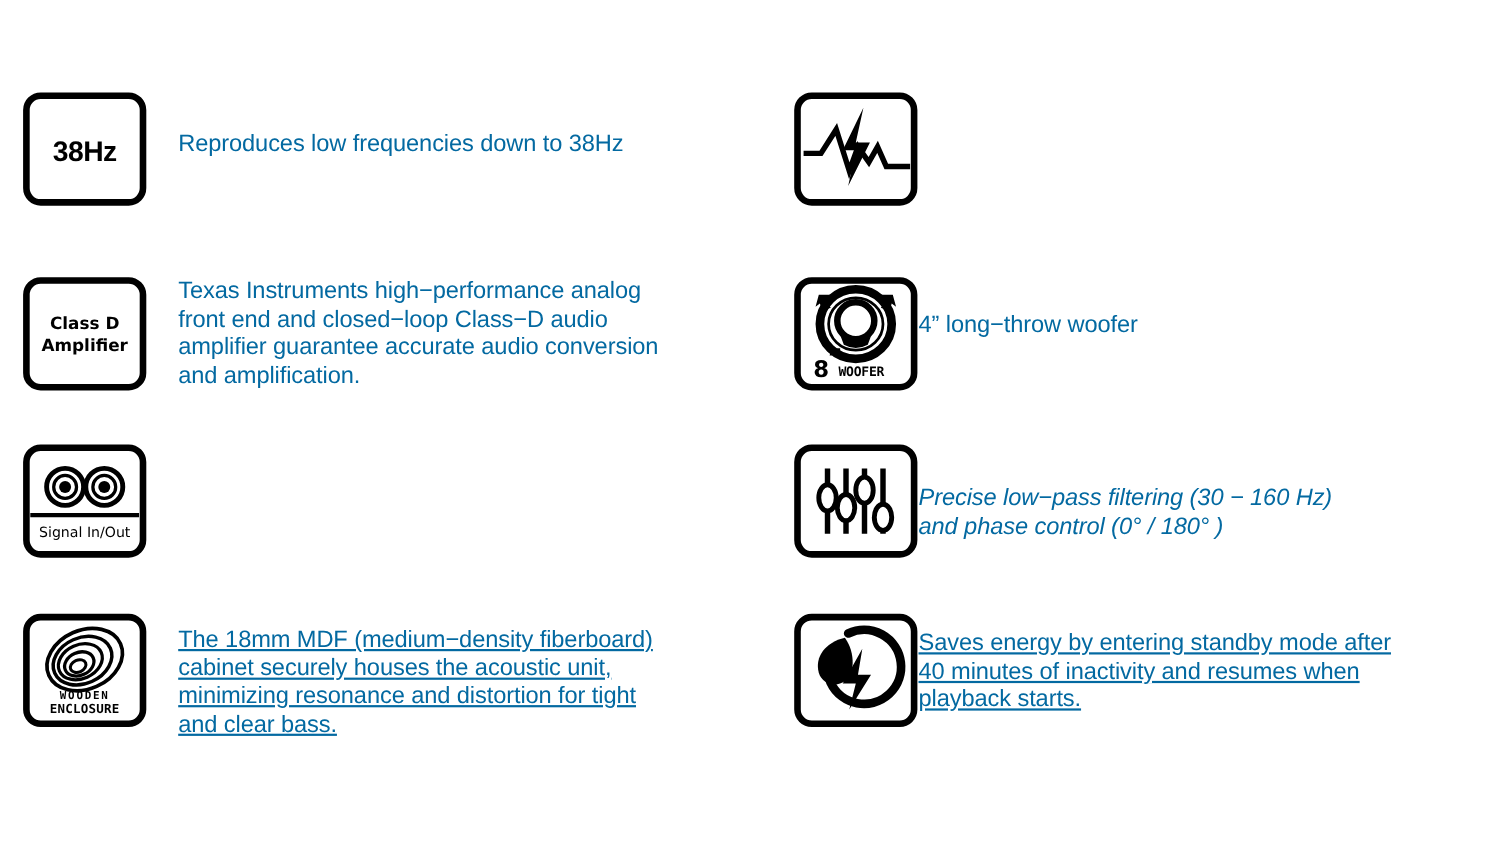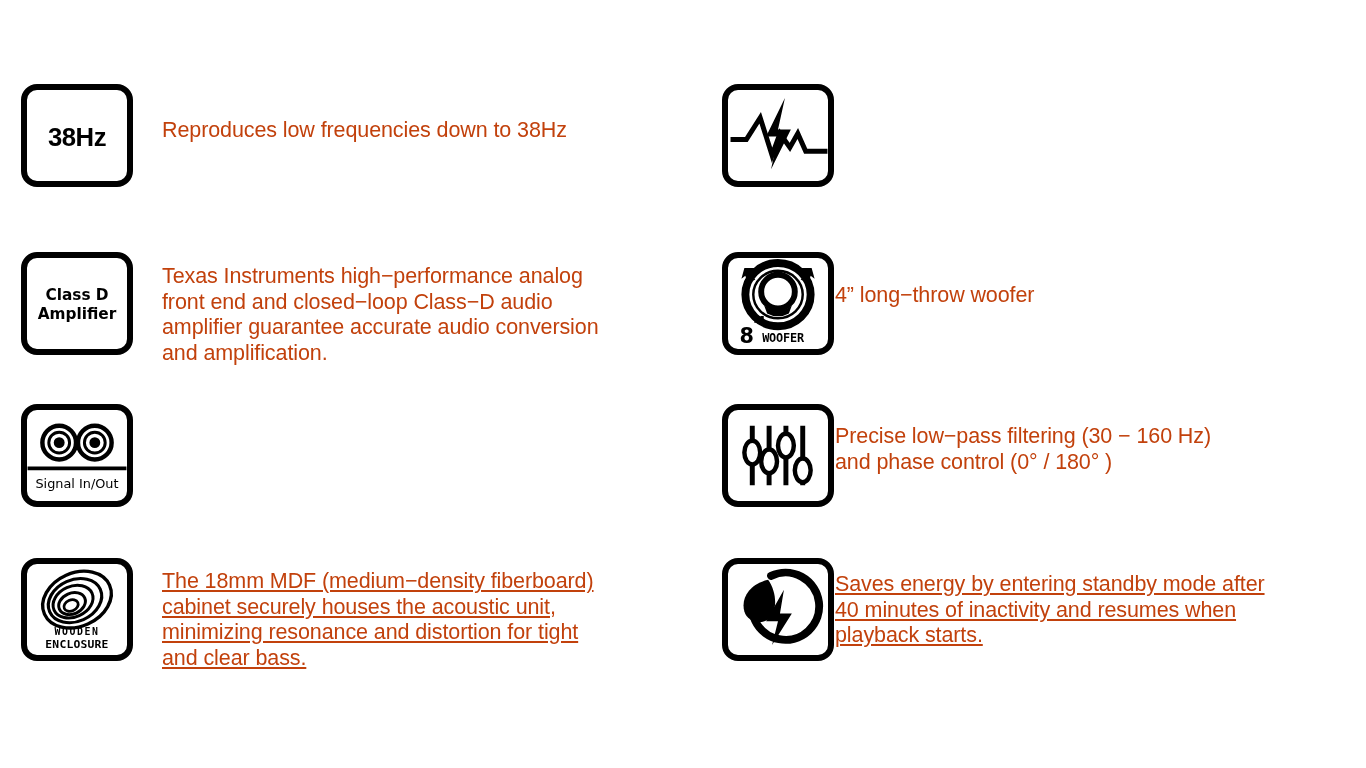--- a/index.html
+++ b/index.html
@@ -54,33 +54,33 @@
     overflow: hidden;
   }
   .icon-box svg { display: block; width: 100%; height: 100%; }
 
   
   .feature-text {
     font-size: 21.5px;
     line-height: 25.5px;
     letter-spacing: -0.1px;
     white-space: pre-line;
-    color: #c2410c;
+    color: #0369a1;
   }
   .col-left .feature-text  { margin-left: 29px; }
   .col-right .feature-text { margin-left: 1px; }
 
   .row-1 .feature-text { margin-top: 34px; }
-  .row-2 .feature-text { margin-top: 12px; }
+  .row-2 .feature-text { }
   .row-3 .feature-text { margin-top: 17px; }
   .row-4 .feature-text { margin-top: 11px; text-decoration: underline; }
 
   .col-right.row-1 .feature-text { margin-top: 39px; }
   .col-right.row-2 .feature-text { margin-top: 31px; }
-  .col-right.row-3 .feature-text { margin-top: 20px; }
+  .col-right.row-3 .feature-text { margin-top: 36px; font-style: italic; }
   .col-right.row-4 .feature-text { margin-top: 14px; }
 
   
   .icon-label-big {
     font-family: "Liberation Sans", sans-serif;
     font-weight: bold;
     font-size: 26px;
     letter-spacing: -0.5px;
   }
   .icon-label-two {

